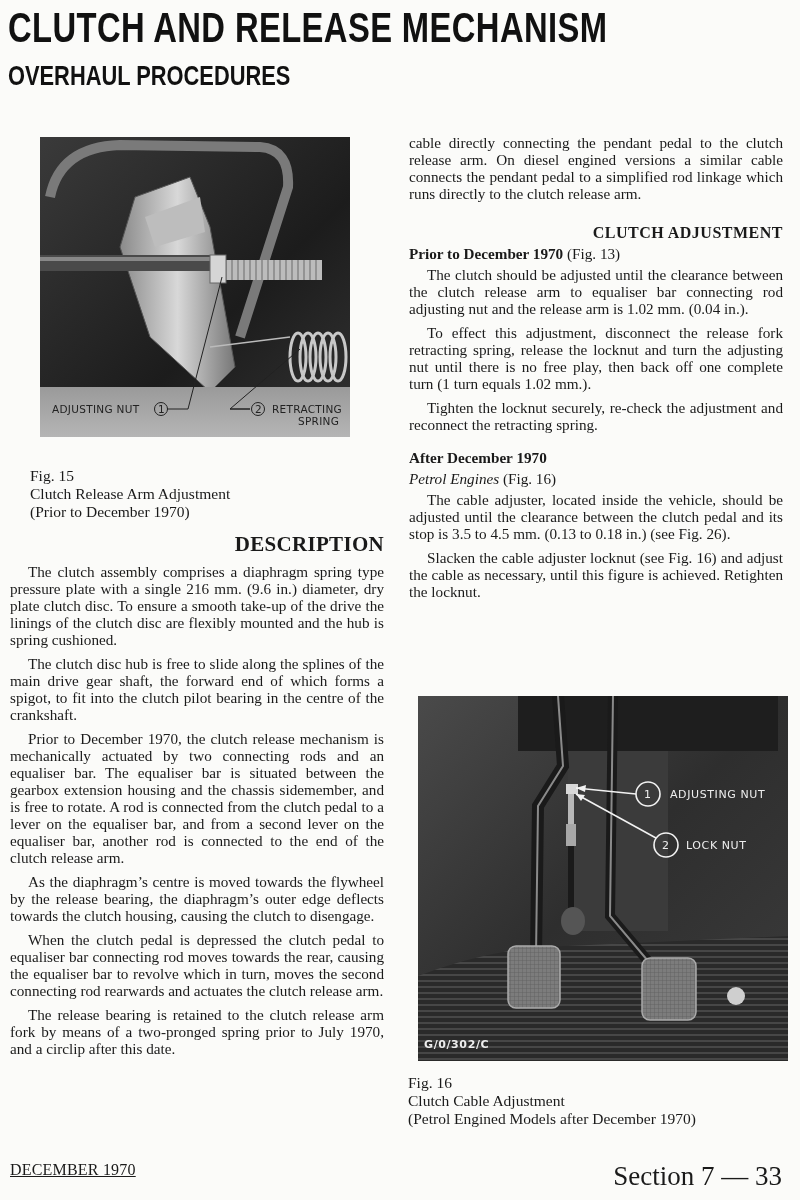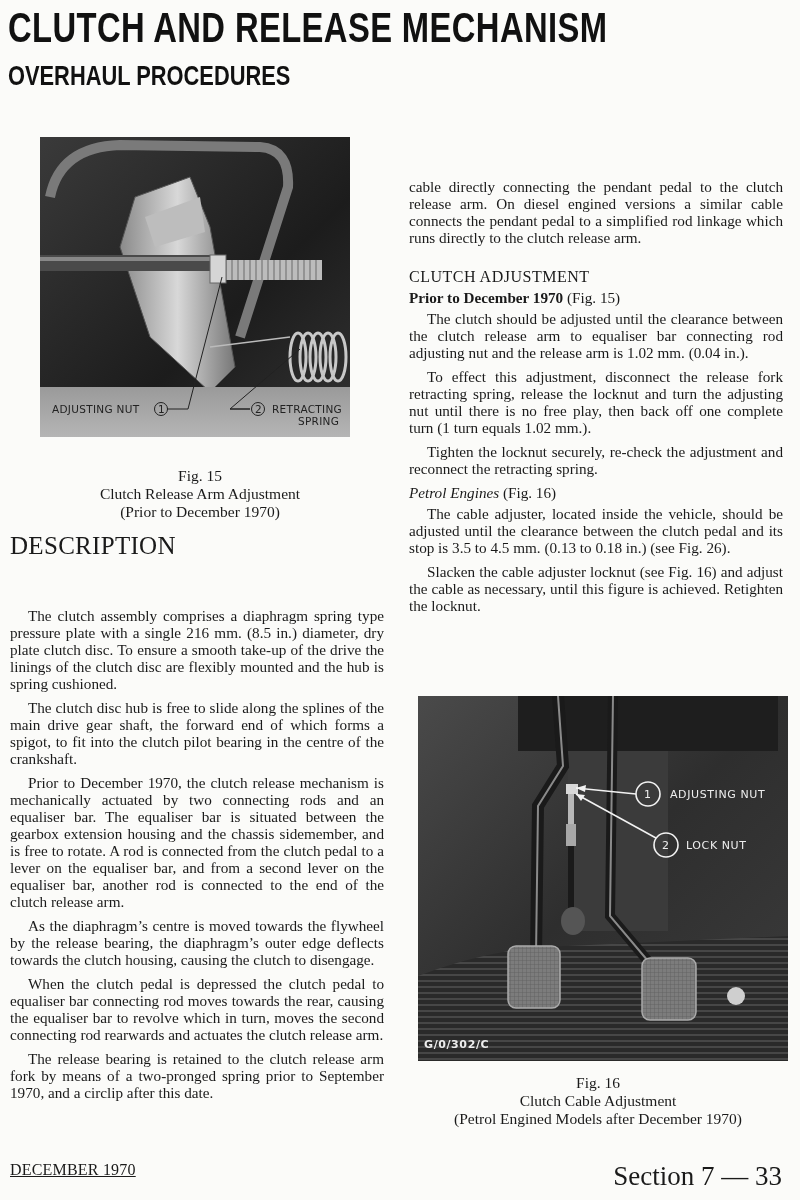--- a/index.html
+++ b/index.html
@@ -39,41 +39,40 @@
       transform-origin: left top;
       white-space: nowrap;
       color: #111;
     }
     .col {
       position: absolute;
       font-family: "Liberation Serif", "DejaVu Serif", serif;
       font-size: 15.2px;
       line-height: 17px;
       text-align: justify;
-      margin-top: 44px;
     }
     .col-left { left: 10px; top: 540px; width: 374px; }
     .col-right { left: 409px; top: 134px; width: 374px; }
     .col p {
       margin: 0 0 7px 0;
       text-indent: 18px;
     }
     .col p.noindent { text-indent: 0; }
     .section-heading {
       font-family: "Liberation Serif", "DejaVu Serif", serif;
-      font-weight: normal;
-      text-align: left;
+      font-weight: bold;
+      text-align: right;
       margin: 0;
     }
     .h-desc {
       position: absolute;
       left: 10px;
       top: 532px;
       width: 374px;
-      font-size: 25px;
+      font-size: 21px;
       letter-spacing: 0.3px;
     }
     .h-adj {
       font-size: 16px;
       letter-spacing: 0.5px;
       margin: 22px 0 4px 0 !important;
       text-indent: 0;
     }
     .sub-bold {
       font-weight: bold;
@@ -84,21 +83,20 @@
     }
     .figure {
       position: absolute;
       background: #ec4899;
       overflow: hidden;
     }
     .fig15 { left: 40px; top: 137px; width: 310px; height: 300px; }
     .fig16 { left: 418px; top: 696px; width: 370px; height: 365px; }
     .caption {
       position: absolute;
-      text-align: center;
       font-family: "Liberation Serif", "DejaVu Serif", serif;
       font-size: 15.5px;
       line-height: 18px;
     }
     .caption .cap-fig { font-weight: normal; }
     .caption .cap-title { font-weight: normal; }
     .cap15 { left: 30px; top: 467px; width: 340px; }
     .cap16 { left: 408px; top: 1074px; width: 380px; }
     .footer-left {
       position: absolute;
@@ -211,40 +209,41 @@
 
 <div class="caption cap15">
   <div class="cap-fig">Fig. 15</div>
   <div class="cap-title">Clutch Release Arm Adjustment</div>
   <div class="cap-title">(Prior to December 1970)</div>
 </div>
 
 <h2 class="section-heading h-desc">DESCRIPTION</h2>
 
 <div class="col col-left" style="top:563px;">
-  <p>The clutch assembly comprises a diaphragm spring type pressure plate with a single 216 mm. (8.5 in.) diameter, dry plate clutch disc. To ensure a smooth take-up of the drive the linings of the clutch disc are flexibly mounted and the hub is spring cushioned.</p>
+  <p>The clutch assembly comprises a diaphragm spring type pressure plate with a single 216 mm. (9.6 in.) diameter, dry plate clutch disc. To ensure a smooth take-up of the drive the linings of the clutch disc are flexibly mounted and the hub is spring cushioned.</p>
   <p>The clutch disc hub is free to slide along the splines of the main drive gear shaft, the forward end of which forms a spigot, to fit into the clutch pilot bearing in the centre of the crankshaft.</p>
   <p>Prior to December 1970, the clutch release mechanism is mechanically actuated by two connecting rods and an equaliser bar. The equaliser bar is situated between the gearbox extension housing and the chassis sidemember, and is free to rotate. A rod is connected from the clutch pedal to a lever on the equaliser bar, and from a second lever on the equaliser bar, another rod is connected to the end of the clutch release arm.</p>
   <p>As the diaphragm’s centre is moved towards the flywheel by the release bearing, the diaphragm’s outer edge deflects towards the clutch housing, causing the clutch to disengage.</p>
   <p>When the clutch pedal is depressed the clutch pedal to equaliser bar connecting rod moves towards the rear, causing the equaliser bar to revolve which in turn, moves the second connecting rod rearwards and actuates the clutch release arm.</p>
-  <p>The release bearing is retained to the clutch release arm fork by means of a two-pronged spring prior to September 1970, and a circlip after this date.</p>
+  <p>The release bearing is retained to the clutch release arm fork by means of a two-pronged spring prior to July 1970, and a circlip after this date.</p>
 </div>
 
 <div class="col col-right">
   <p class="noindent">cable directly connecting the pendant pedal to the clutch release arm. On diesel engined versions a similar cable connects the pendant pedal to a simplified rod linkage which runs directly to the clutch release arm.</p>
 
   <h3 class="section-heading h-adj">CLUTCH ADJUSTMENT</h3>
 
   <div class="sub-bold">
-    <span>Prior to December 1970</span><span style="font-weight:normal"> (Fig. 15)</span>
+    <span>Prior to December 1970</span><span style="font-weight:normal"> (Fig. 13)</span>
   </div>
   <p>The clutch should be adjusted until the clearance between the clutch release arm to equaliser bar connecting rod adjusting nut and the release arm is 1.02 mm. (0.04 in.).</p>
   <p>To effect this adjustment, disconnect the release fork retracting spring, release the locknut and turn the adjusting nut until there is no free play, then back off one complete turn (1 turn equals 1.02 mm.).</p>
   <p>Tighten the locknut securely, re-check the adjustment and reconnect the retracting spring.</p>
 
+  <div class="sub-bold" style="margin-top:16px;">After December 1970</div>
   <div style="margin-bottom:4px;">
     <span class="sub-italic">Petrol Engines</span><span> (Fig. 16)</span>
   </div>
   <p>The cable adjuster, located inside the vehicle, should be adjusted until the clearance between the clutch pedal and its stop is 3.5 to 4.5 mm. (0.13 to 0.18 in.) (see Fig. 26).</p>
   <p>Slacken the cable adjuster locknut (see Fig. 16) and adjust the cable as necessary, until this figure is achieved. Retighten the locknut.</p>
 </div>
 
 <div class="figure fig16">
   <svg width="370" height="365" viewBox="0 0 370 365">
     <defs>

